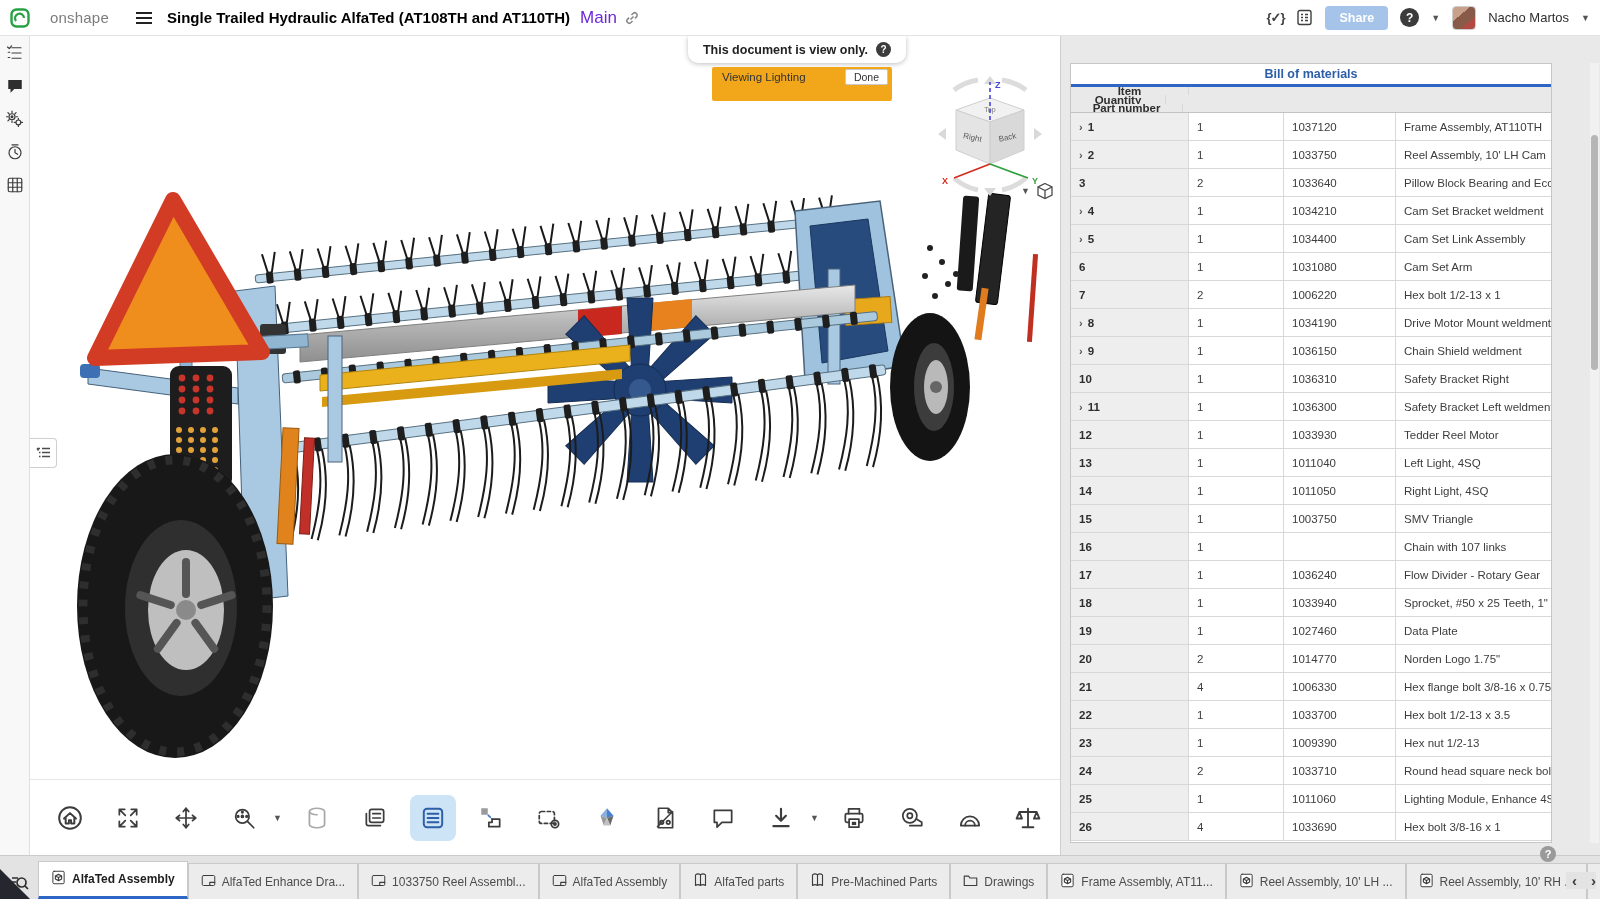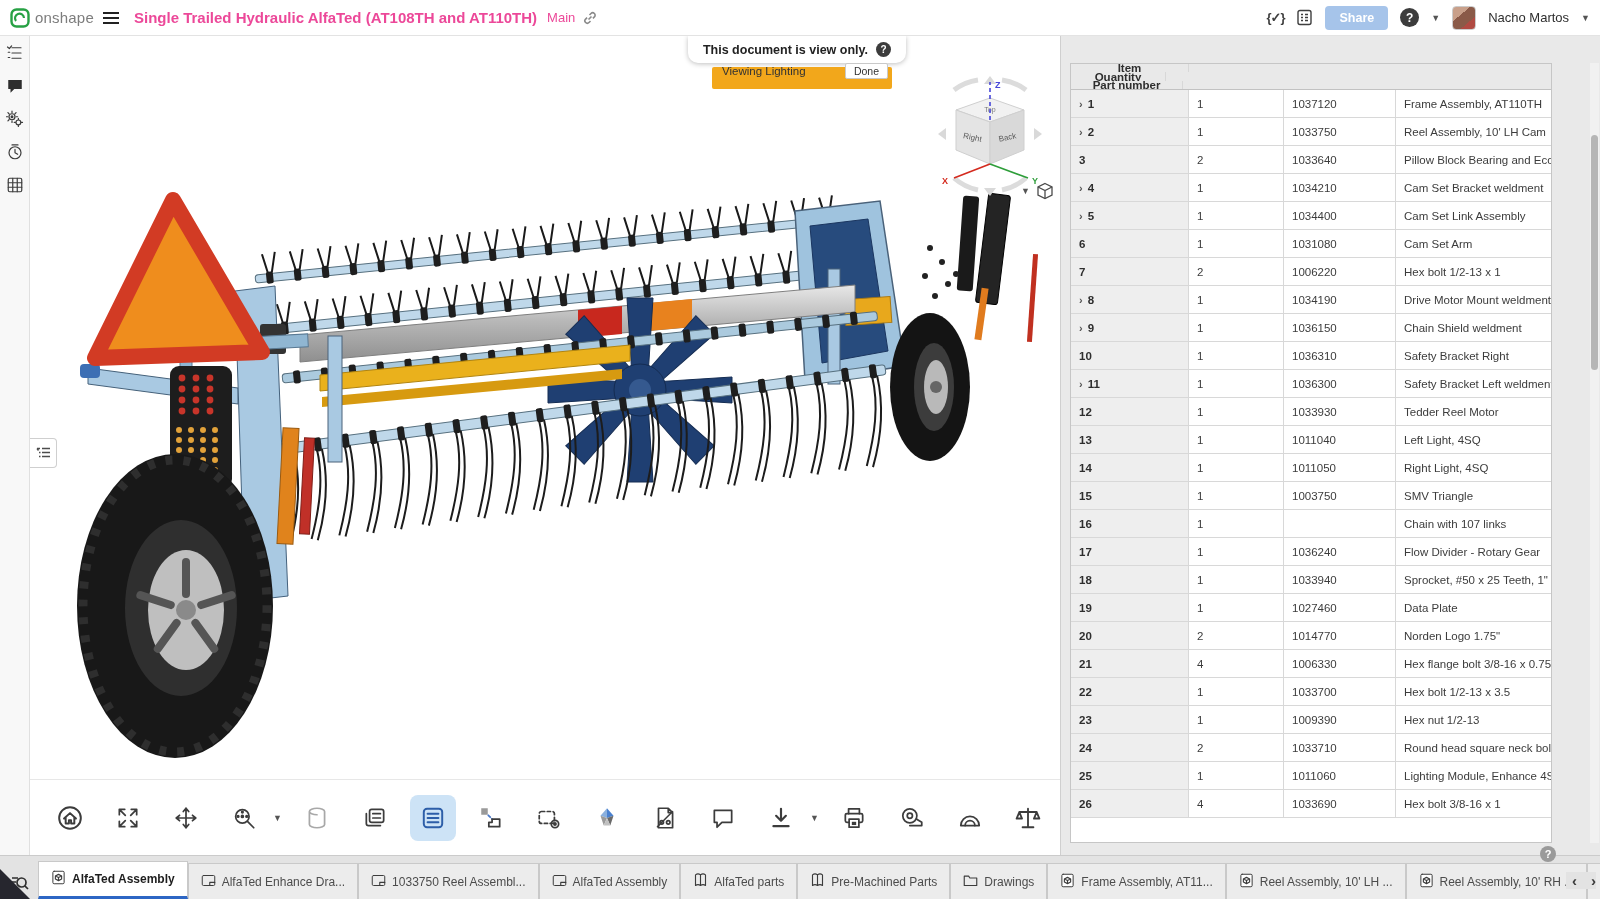--- a/index.html
+++ b/index.html
@@ -3,25 +3,25 @@
 <meta charset="utf-8">
 <style>
   * { margin:0; padding:0; box-sizing:border-box; }
   html,body { width:1600px; height:899px; overflow:hidden; background:#fff;
     font-family:"Liberation Sans", sans-serif; }
   .app { position:relative; width:1600px; height:899px; background:#fff; overflow:hidden; }
 
   
   .topbar { position:absolute; left:0; top:0; width:1600px; height:36px; background:#fff;
     border-bottom:1px solid #e3e3e3; display:flex; align-items:center; padding:0 10px; z-index:40; }
-  .logo { display:flex; align-items:center; gap:5px; margin-right:8px; }
+  .logo { display:flex; align-items:center; gap:20px; margin-right:26px; }
   .logo-text { font-size:15px; color:#7d7d7d; letter-spacing:.2px; }
   .hamburger { margin-right:14px; cursor:pointer; display:flex; align-items:center; }
-  .doc-title { font-size:15px; font-weight:bold; color:#ec4899; white-space:nowrap; }
-  .workspace { font-size:13px; color:#ec4899; margin-left:10px; }
+  .doc-title { font-size:15px; font-weight:bold; color:#000000; white-space:nowrap; }
+  .workspace { font-size:17px; color:#6d28d9; margin-left:10px; }
   .link-icon { margin-left:8px; display:flex; align-items:center; }
   .topbar-right { margin-left:auto; display:flex; align-items:center; gap:12px; }
   .tb-icon { color:#3f3f3f; display:flex; align-items:center; }
   .code-check { font-size:13px; color:#3f3f3f; font-weight:bold; letter-spacing:-1px; }
   .share-btn { background:#a6c4ea; color:#fff; font-size:12.5px; font-weight:bold;
     border:none; border-radius:4px; padding:5px 14px; cursor:default; }
   .help-circle { width:19px; height:19px; border-radius:50%; background:#3c3c3c; color:#fff;
     font-size:12px; font-weight:bold; display:flex; align-items:center; justify-content:center; }
   .caret { font-size:9px; color:#555; }
   .avatar { width:24px; height:24px; border-radius:4px;
@@ -37,21 +37,21 @@
   
   .viewport { position:absolute; left:30px; top:36px; width:1030px; bottom:44px; background:#fff; overflow:hidden; }
   .machine { position:absolute; left:0; top:0; }
 
   .toast { position:absolute; left:658px; top:0; width:218px; height:27px; background:#fff;
     border-radius:0 0 10px 10px; box-shadow:0 1px 5px rgba(0,0,0,.25); display:flex; align-items:center;
     justify-content:center; gap:8px; z-index:20; }
   .toast-text { font-size:12.5px; font-weight:bold; color:#222; }
   .toast-help { width:15px; height:15px; border-radius:50%; background:#3c3c3c; color:#fff; font-size:10px;
     font-weight:bold; display:flex; align-items:center; justify-content:center; }
-  .lighting-bar { position:absolute; left:682px; top:31px; width:180px; height:22px; background:#f2a71b;
+  .lighting-bar { position:absolute; left:682px; top:31px; width:180px; height:34px; background:#f2a71b;
     border-radius:2px; display:flex; align-items:center; padding:0 4px 15px 10px; z-index:20; }
   .lighting-label { font-size:11.5px; color:#333; flex:1; }
   .done-btn { background:#fff; border:1px solid #c9c9c9; border-radius:2px; font-size:10.5px;
     color:#333; padding:1px 8px; cursor:pointer; }
 
   .viewcube { position:absolute; right:14px; top:38px; width:112px; height:126px; z-index:15; }
   .cube-menu { position:absolute; right:6px; top:146px; display:flex; align-items:center; gap:6px; z-index:15; }
 
   .tree-handle { position:absolute; left:0; top:402px; width:27px; height:30px; background:#fff;
     border:1px solid #cfcfcf; border-left:none; border-radius:0 4px 4px 0; display:flex;
@@ -657,20 +657,21 @@
         <div class="tool-btn">
           <svg width="26" height="26" viewBox="0 0 24 24" fill="none" stroke="#3c3c3c" stroke-width="1.6" stroke-linecap="round" stroke-linejoin="round">
             <path d="M12,3.5 V20.5 M7,20.5 h10 M4,6.5 h16 M4,6.5 l-2.5,6 h5 z M20,6.5 l-2.5,6 h5 z" stroke-width="1.7"></path>
           </svg>
         </div>
       </div>
   </div>
 
   <div class="bom-panel">
     <div class="bom-card">
+      <div class="bom-title">Bill of materials</div>
       <div class="bom-table" id="bomTable">
           <div class="bom-row header">
             <div class="bom-cell c-item">Item</div>
             <div class="bom-cell c-qty">Quantity</div>
             <div class="bom-cell c-part">Part number</div>
             <div class="bom-cell c-name">Name</div>
           </div>
           <div class="bom-row">
             <div class="bom-cell c-item"><span class="expander">›</span>1</div>
             <div class="bom-cell c-qty">1</div>

